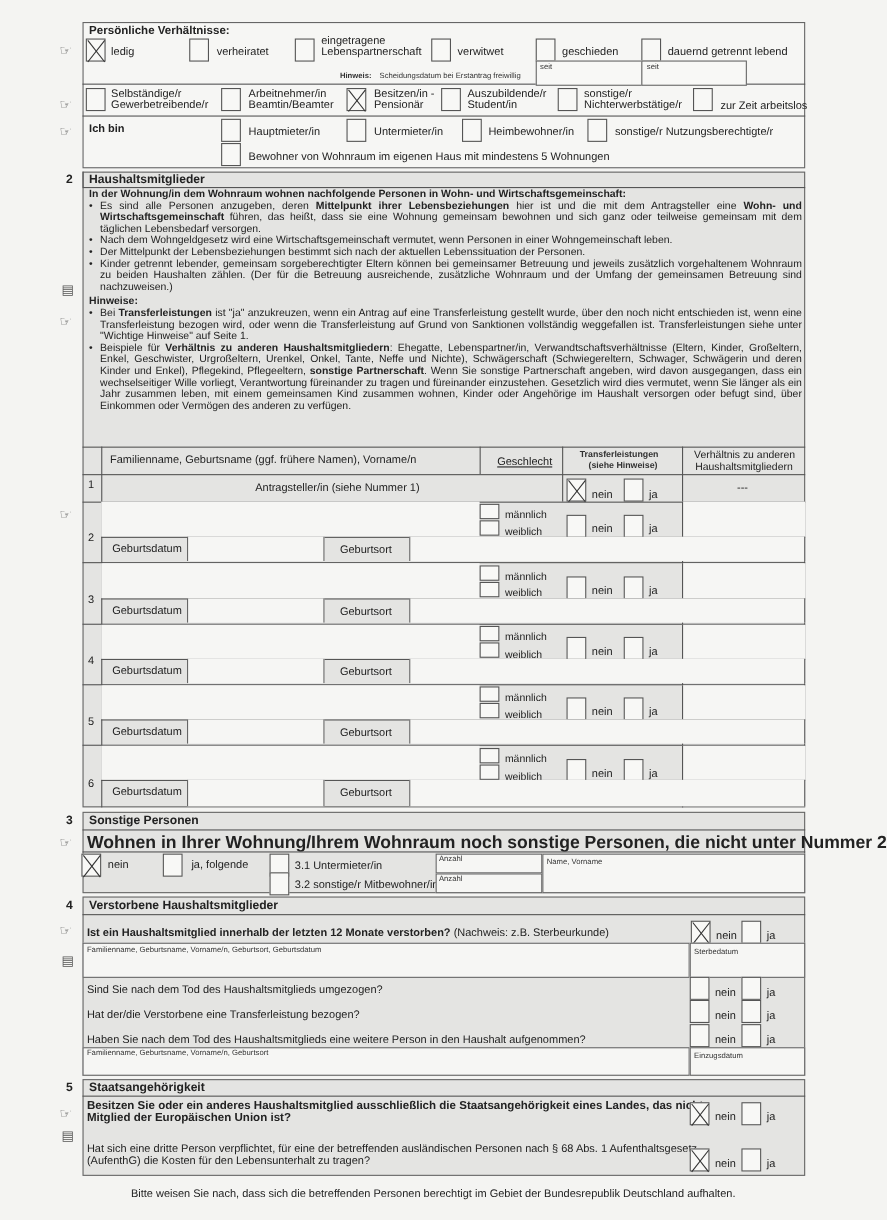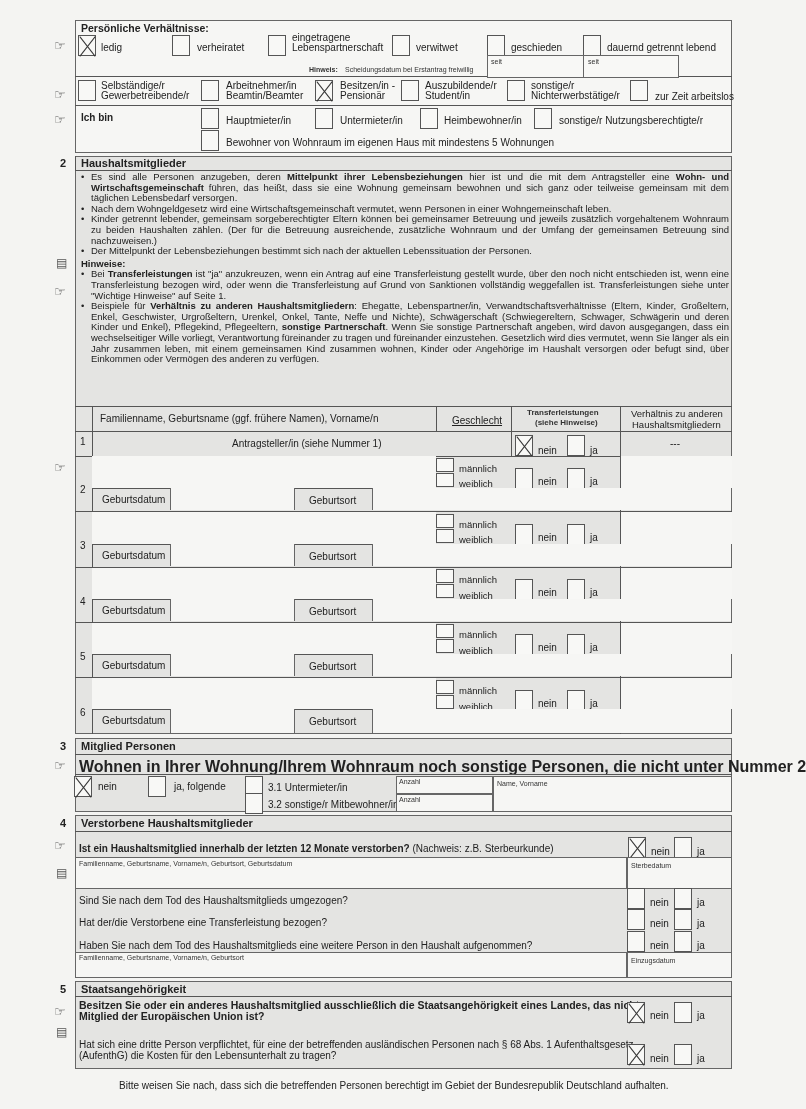--- a/index.html
+++ b/index.html
@@ -98,25 +98,26 @@
   <div class="frame gray" style="left:75px;top:156px;width:657px;height:578px;"></div>
   <div class="vline" style="left:75px;top:156px;height:14px;"></div>
   <span class="sec-num" style="top:157px;">2</span>
   <span class="sec-title" style="left:81px;top:157px;">Haushaltsmitglieder</span>
   <div class="hline" style="left:75px;top:170px;width:657px;"></div>
 
   <span class="doc-icon" style="top:256px;">▤</span>
   <span class="hand" style="top:284px;">☞</span>
 
   <div class="para" style="left:81px;top:172px;width:648px;">
+    <div class="bold">In der Wohnung/in dem Wohnraum wohnen nachfolgende Personen in Wohn- und Wirtschaftsgemeinschaft:</div>
     <ul>
       <li><span>Es sind alle Personen anzugeben, deren </span><b>Mittelpunkt ihrer Lebensbeziehungen</b><span> hier ist und die mit dem Antragsteller eine </span><b>Wohn- und Wirtschaftsgemeinschaft</b><span> führen, das heißt, dass sie eine Wohnung gemeinsam bewohnen und sich ganz oder teilweise gemeinsam mit dem täglichen Lebensbedarf versorgen.</span></li>
       <li>Nach dem Wohngeldgesetz wird eine Wirtschaftsgemeinschaft vermutet, wenn Personen in einer Wohngemeinschaft leben.</li>
+      <li>Der Mittelpunkt der Lebensbeziehungen bestimmt sich nach der aktuellen Lebenssituation der Personen.</li>
       <li>Kinder getrennt lebender, gemeinsam sorgeberechtigter Eltern können bei gemeinsamer Betreuung und jeweils zusätzlich vorgehaltenem Wohnraum zu beiden Haushalten zählen. (Der für die Betreuung ausreichende, zusätzliche Wohnraum und der Umfang der gemeinsamen Betreuung sind nachzuweisen.)</li>
-      <li>Der Mittelpunkt der Lebensbeziehungen bestimmt sich nach der aktuellen Lebenssituation der Personen.</li>
     </ul>
     <div class="bold u" style="margin-top:2px;">Hinweise:</div>
     <ul>
       <li><span>Bei </span><b>Transferleistungen</b><span> ist "ja" anzukreuzen, wenn ein Antrag auf eine Transferleistung gestellt wurde, über den noch nicht entschieden ist, wenn eine Transferleistung bezogen wird, oder wenn die Transferleistung auf Grund von Sanktionen vollständig weggefallen ist. Transferleistungen siehe unter "Wichtige Hinweise" auf Seite 1.</span></li>
       <li><span>Beispiele für </span><b>Verhältnis zu anderen Haushaltsmitgliedern</b><span>: Ehegatte, Lebenspartner/in, Verwandtschaftsverhältnisse (Eltern, Kinder, Großeltern, Enkel, Geschwister, Urgroßeltern, Urenkel, Onkel, Tante, Neffe und Nichte), Schwägerschaft (Schwiegereltern, Schwager, Schwägerin und deren Kinder und Enkel), Pflegekind, Pflegeeltern, </span><b>sonstige Partnerschaft</b><span>. Wenn Sie sonstige Partnerschaft angeben, wird davon ausgegangen, dass ein wechselseitiger Wille vorliegt, Verantwortung füreinander zu tragen und füreinander einzustehen. Gesetzlich wird dies vermutet, wenn Sie länger als ein Jahr zusammen leben, mit einem gemeinsamen Kind zusammen wohnen, Kinder oder Angehörige im Haushalt versorgen oder befugt sind, über Einkommen oder Vermögen des anderen zu verfügen.</span></li>
     </ul>
   </div>
 
   <div class="hline" style="left:75px;top:406px;width:657px;"></div>
   <div class="vline" style="left:92px;top:406px;height:328px;"></div>
@@ -236,21 +237,21 @@
     <div class="frame white" style="left:620px;top:678px;width:112px;height:31px;border:none;border-left:1px solid #555;"></div>
     <div class="hline" style="left:92px;top:709px;width:640px;"></div>
     <span class="t" style="left:102px;top:715px;">Geburtsdatum</span>
     <div class="frame white" style="left:170px;top:709px;width:125px;height:24px;border-top:none;border-bottom:none;"></div>
     <span class="t" style="left:309px;top:716px;">Geburtsort</span>
     <div class="frame white" style="left:372px;top:709px;width:360px;height:24px;border-top:none;border-bottom:none;"></div>
   </div>
 
   <div class="frame gray" style="left:75px;top:738px;width:657px;height:74px;"></div>
   <span class="sec-num" style="top:740px;">3</span>
-  <span class="sec-title" style="left:81px;top:740px;">Mitglied Personen</span>
+  <span class="sec-title" style="left:81px;top:740px;">Sonstige Personen</span>
   <div class="hline" style="left:75px;top:754px;width:657px;"></div>
   <span class="hand" style="top:758px;">☞</span>
   <span class="t bold" style="left:79px;top:761px;font-size:16px;">Wohnen in Ihrer Wohnung/Ihrem Wohnraum noch sonstige Personen, die nicht unter Nummer 2 angegeben wurden?</span>
   <div class="hline" style="left:75px;top:774px;width:657px;"></div>
   <div class="cb checked" style="left:74px;top:776px;"></div>
   <span class="t" style="left:98px;top:781px;">nein</span>
   <div class="cb" style="left:148px;top:776px;"></div>
   <span class="t" style="left:174px;top:781px;">ja, folgende</span>
   <div class="cb" style="left:245px;top:776px;"></div>
   <div class="cb" style="left:245px;top:793px;"></div>

